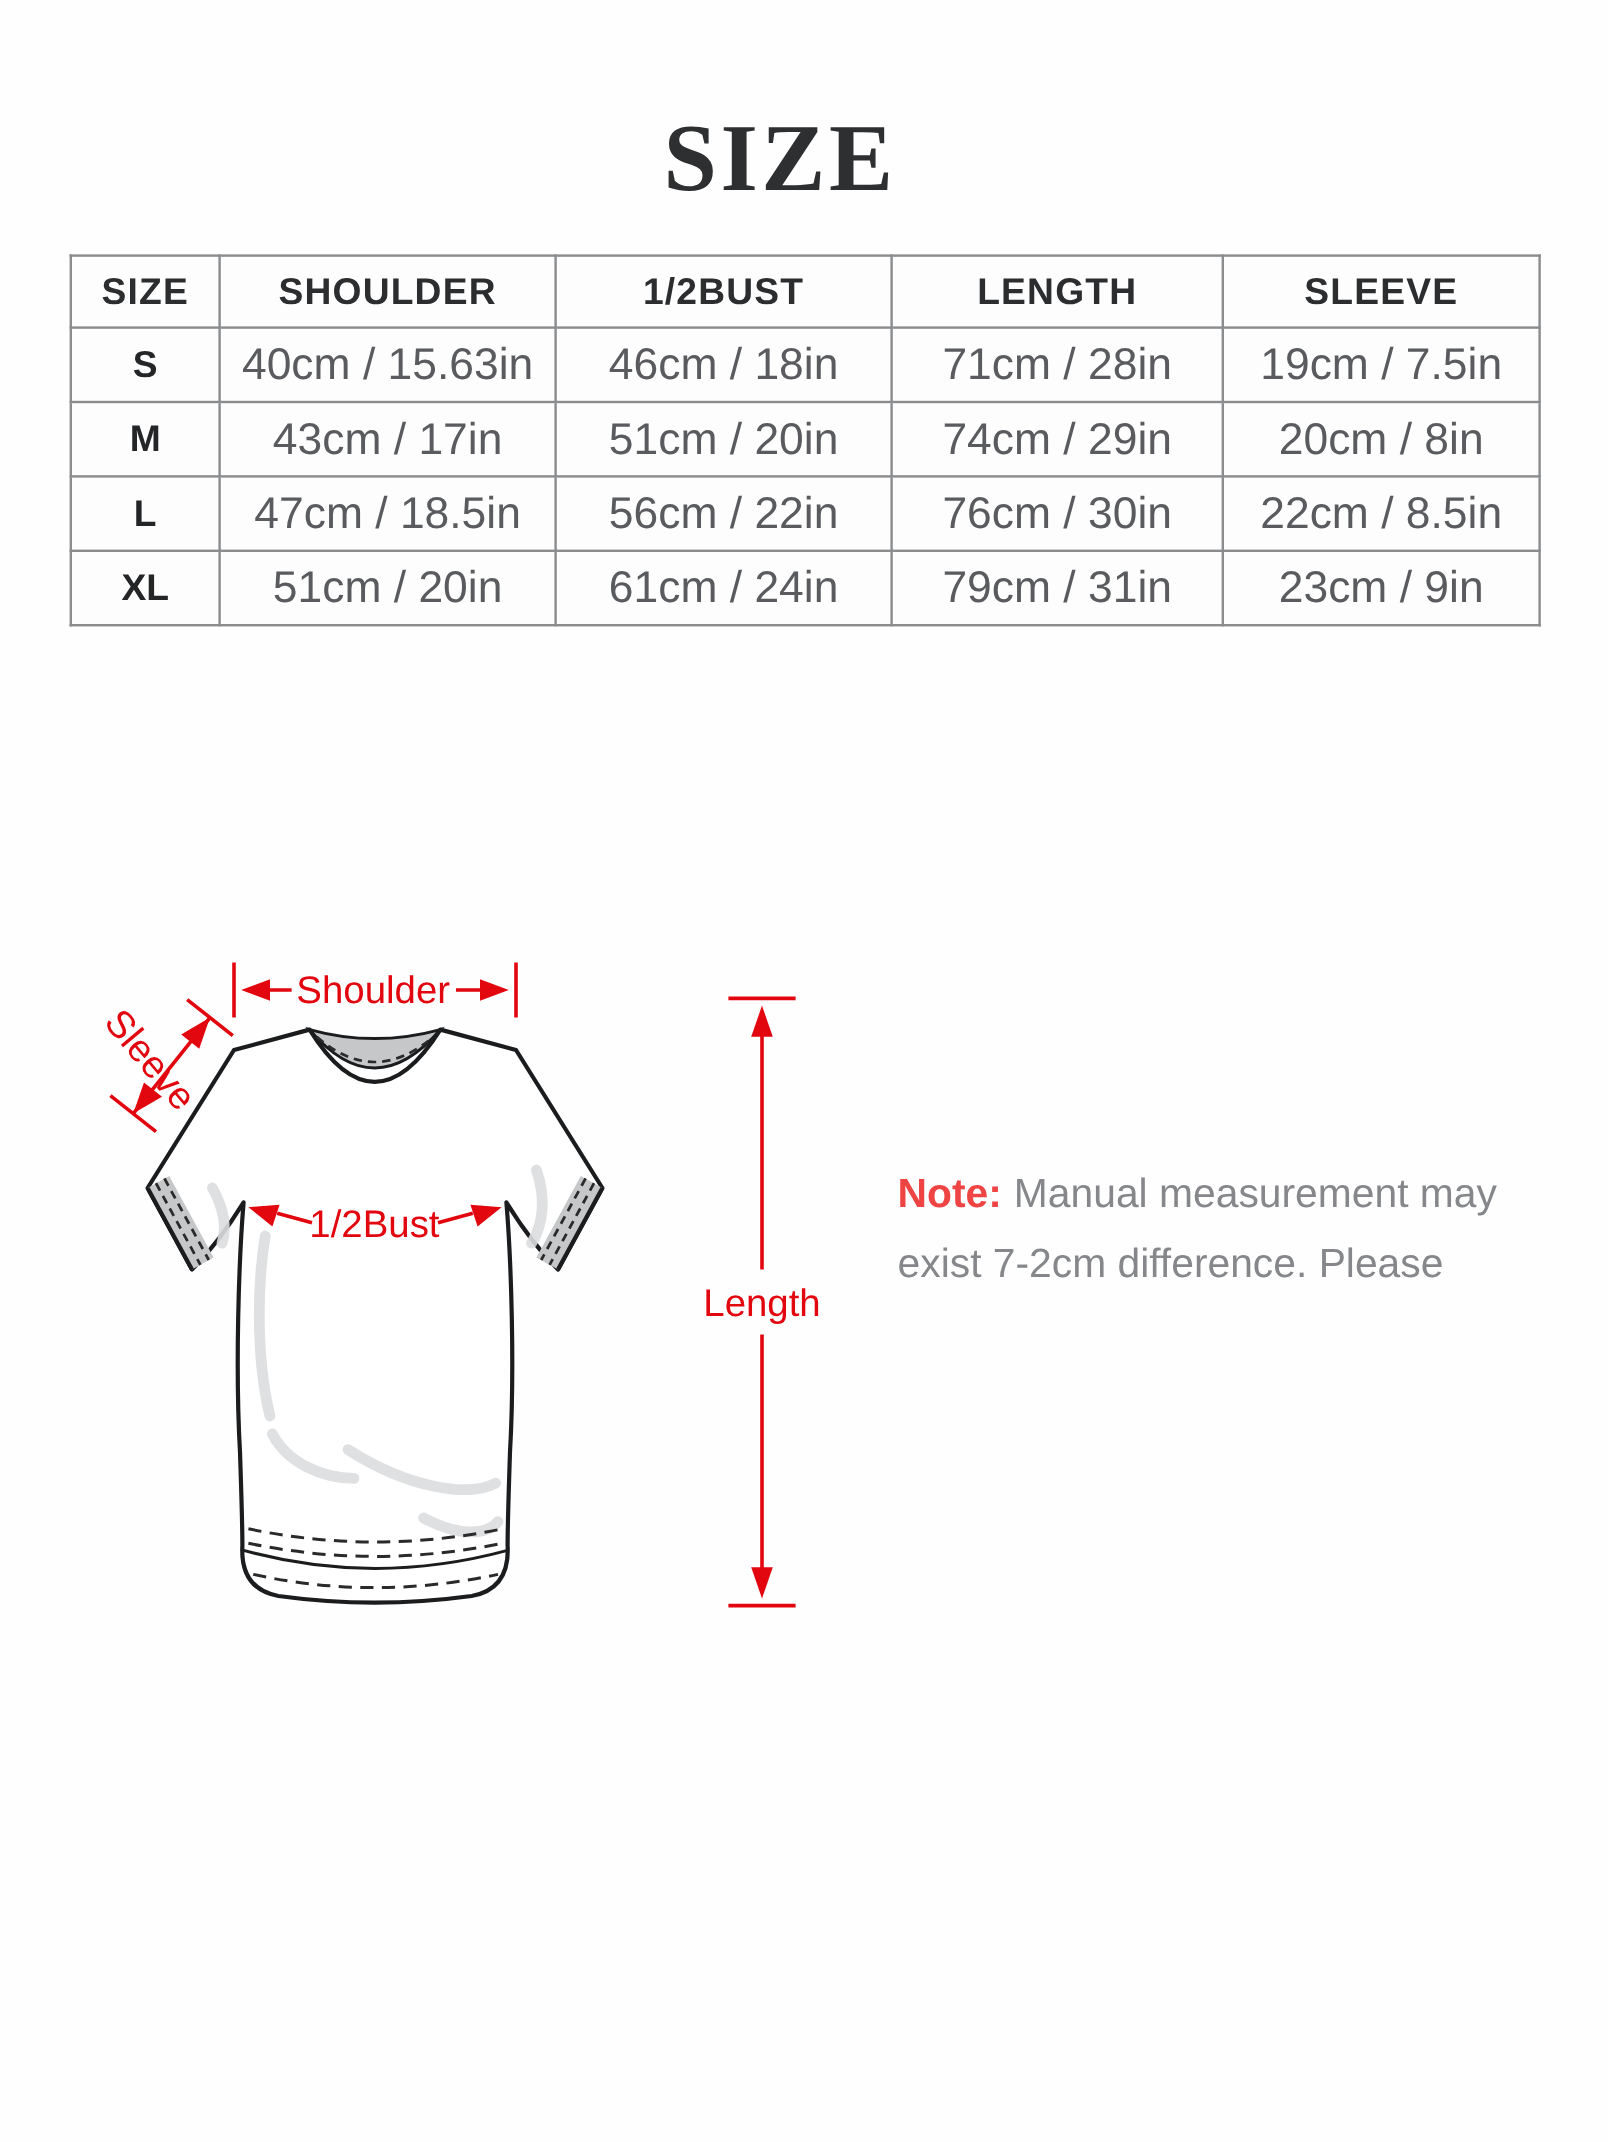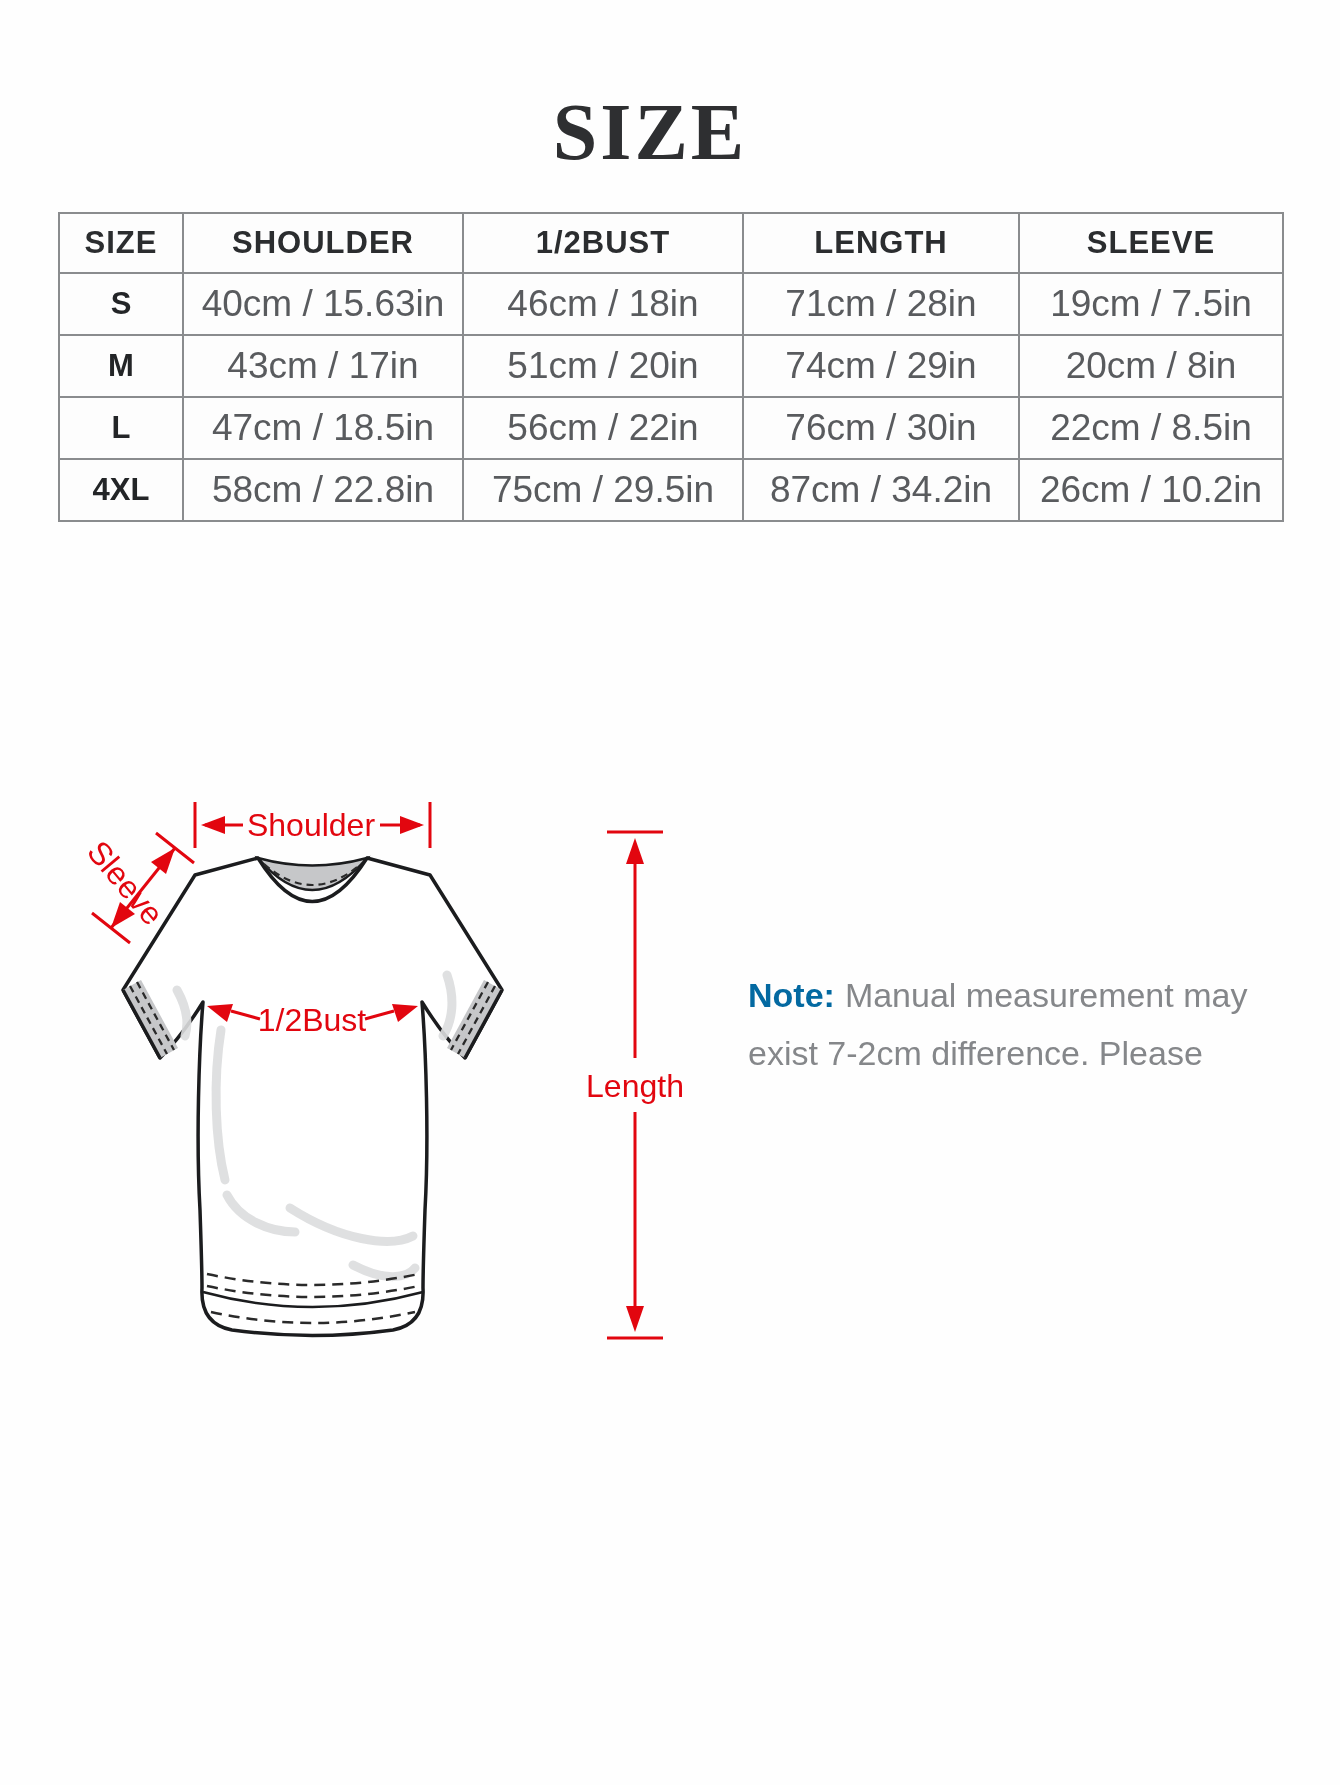--- a/index.html
+++ b/index.html
@@ -28,21 +28,21 @@
   .size-table th { height:58px; font-size:31px; font-weight:700; color:#2b2d2f; letter-spacing:1px; }
   .size-table td { height:60px; font-size:37px; font-weight:400; color:#595b5e; }
   .size-table td.size-cell { font-size:31px; font-weight:700; color:#232527; }
   .diagram {
     position:absolute; left:55px; top:740px; width:644px; height:660px;
   }
   .note {
     position:absolute; left:748px; top:966px; width:530px;
     font-size:34px; line-height:58px; color:#85878a; font-weight:400;
   }
-  .note .note-label { font-weight:700; color:#0369a1; margin-right:10px; }
+  .note .note-label { font-weight:700; color:#ef4444; margin-right:10px; }
   .note .note-line { white-space:nowrap; }
 </style>
 </head>
 <body>
 
 <div class="page">
 
   <div class="page-title">SIZE</div>
 
   <table class="size-table">
@@ -78,25 +78,25 @@
         <td>20cm / 8in</td>
       </tr>
       <tr>
         <td class="size-cell">L</td>
         <td>47cm / 18.5in</td>
         <td>56cm / 22in</td>
         <td>76cm / 30in</td>
         <td>22cm / 8.5in</td>
       </tr>
       <tr>
-        <td class="size-cell">4XL</td>
-        <td>58cm / 22.8in</td>
-        <td>75cm / 29.5in</td>
-        <td>87cm / 34.2in</td>
-        <td>26cm / 10.2in</td>
+        <td class="size-cell">XL</td>
+        <td>51cm / 20in</td>
+        <td>61cm / 24in</td>
+        <td>79cm / 31in</td>
+        <td>23cm / 9in</td>
       </tr>
     </tbody>
   </table>
 
   <div class="diagram">
     <svg width="644" height="660" viewBox="0 0 644 660" xmlns="http://www.w3.org/2000/svg">
 
       <g>
         <path fill="#ffffff" stroke="#1b1c1e" stroke-width="3.5" stroke-linejoin="round" d="M140,135 L203,118 Q257,205 312,118 L375,135
              L447,250 L410,318 Q388,296 367,262

